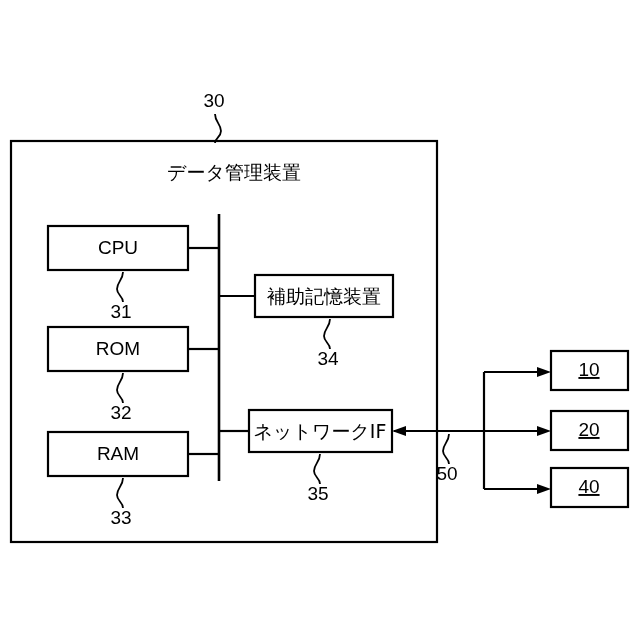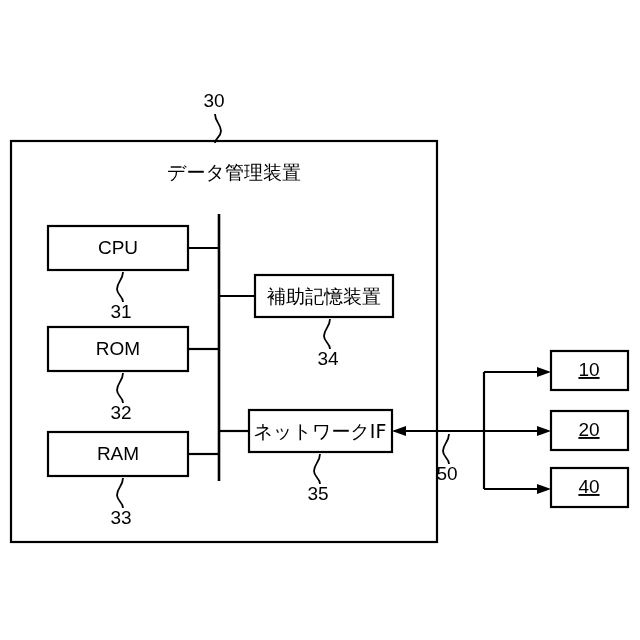--- a/index.html
+++ b/index.html
@@ -7,21 +7,20 @@
     padding: 0;
     background: #ffffff;
   }
   #stage {
     position: relative;
     width: 640px;
     height: 640px;
     background: #ffffff;
     font-family: "Liberation Sans", "DejaVu Sans", sans-serif;
     overflow: hidden;
-    border-radius: 17px;
   }
   #diagram-svg {
     position: absolute;
     left: 0;
     top: 0;
     width: 640px;
     height: 640px;
   }
   .box-label {
     font-family: "Liberation Sans", "DejaVu Sans", sans-serif;

